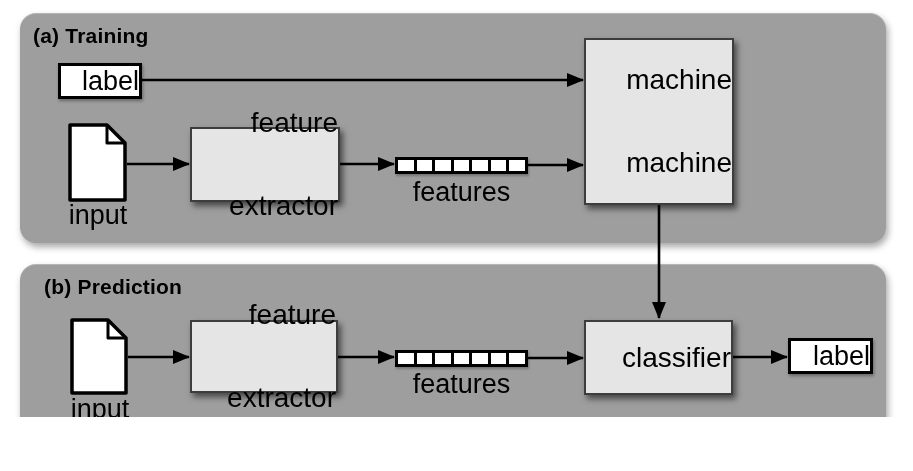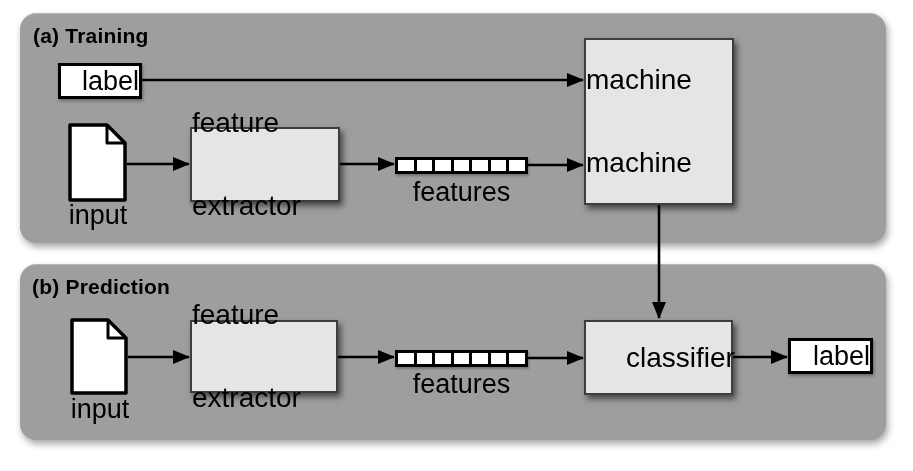--- a/index.html
+++ b/index.html
@@ -5,21 +5,21 @@
   html, body {
     margin: 0;
     padding: 0;
     background: var(--page-bg, #fff);
     font-family: "Liberation Sans", sans-serif;
     color: var(--text, #000);
   }
   .canvas {
     position: relative;
     width: 913px;
-    height: 471px;
+    height: 417px;
     background: var(--page-bg, #fff);
     overflow: hidden;
     text-decoration: underline;
   }
   .panel {
     position: absolute;
     left: 20px;
     width: 866px;
     background: var(--panel-bg, #9d9d9d);
     border-radius: 16px;
@@ -27,21 +27,21 @@
   }
   .panel-a { top: 13px; height: 230px; }
   .panel-b { top: 264px; height: 176px; }
   .panel-title {
     position: absolute;
     font-size: 21px;
     font-weight: bold;
     letter-spacing: 0.2px;
   }
   .title-a { left: 33px; top: 24px; }
-  .title-b { left: 32px; top: 275px; }
+  .title-b { left: 44px; top: 275px; }
 
   .white-box {
     position: absolute;
     background: var(--white-box-bg, #fff);
     border: 3px solid var(--white-box-border, #000);
     box-sizing: border-box;
     display: flex;
     align-items: center;
     justify-content: flex-end;
     font-size: 27px;
@@ -51,21 +51,21 @@
   .label-box-a { left: 58px; top: 63px; width: 84px; height: 36px; }
   .label-box-b { left: 788px; top: 338px; width: 85px; height: 36px; }
 
   .gray-box {
     position: absolute;
     background: var(--box-bg, #e5e5e5);
     border: 2px solid var(--box-border, #3d3d3d);
     box-sizing: border-box;
     display: flex;
     flex-direction: column;
-    align-items: flex-start;
+    align-items: flex-end;
     justify-content: center;
     font-size: 28px;
     line-height: 36px;
     box-shadow: 3px 4px 6px rgba(0,0,0,0.55);
     text-align: center;
     gap: 47px;
   }
   .fe-a { left: 190px; top: 127px; width: 150px; height: 75px; }
   .fe-b { left: 190px; top: 320px; width: 148px; height: 73px; }
   .ml-box { left: 584px; top: 38px; width: 150px; height: 167px; }

